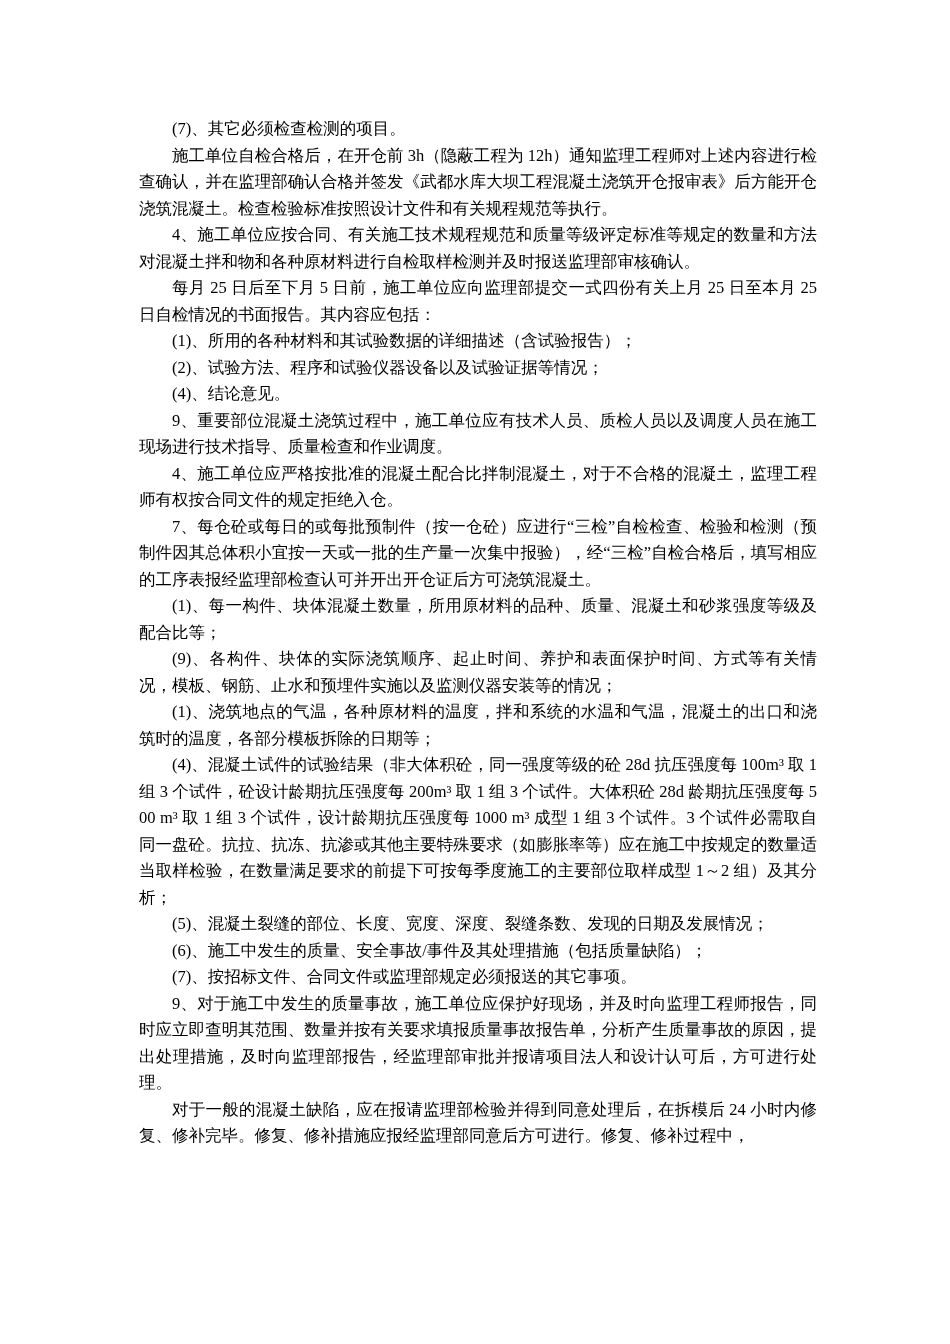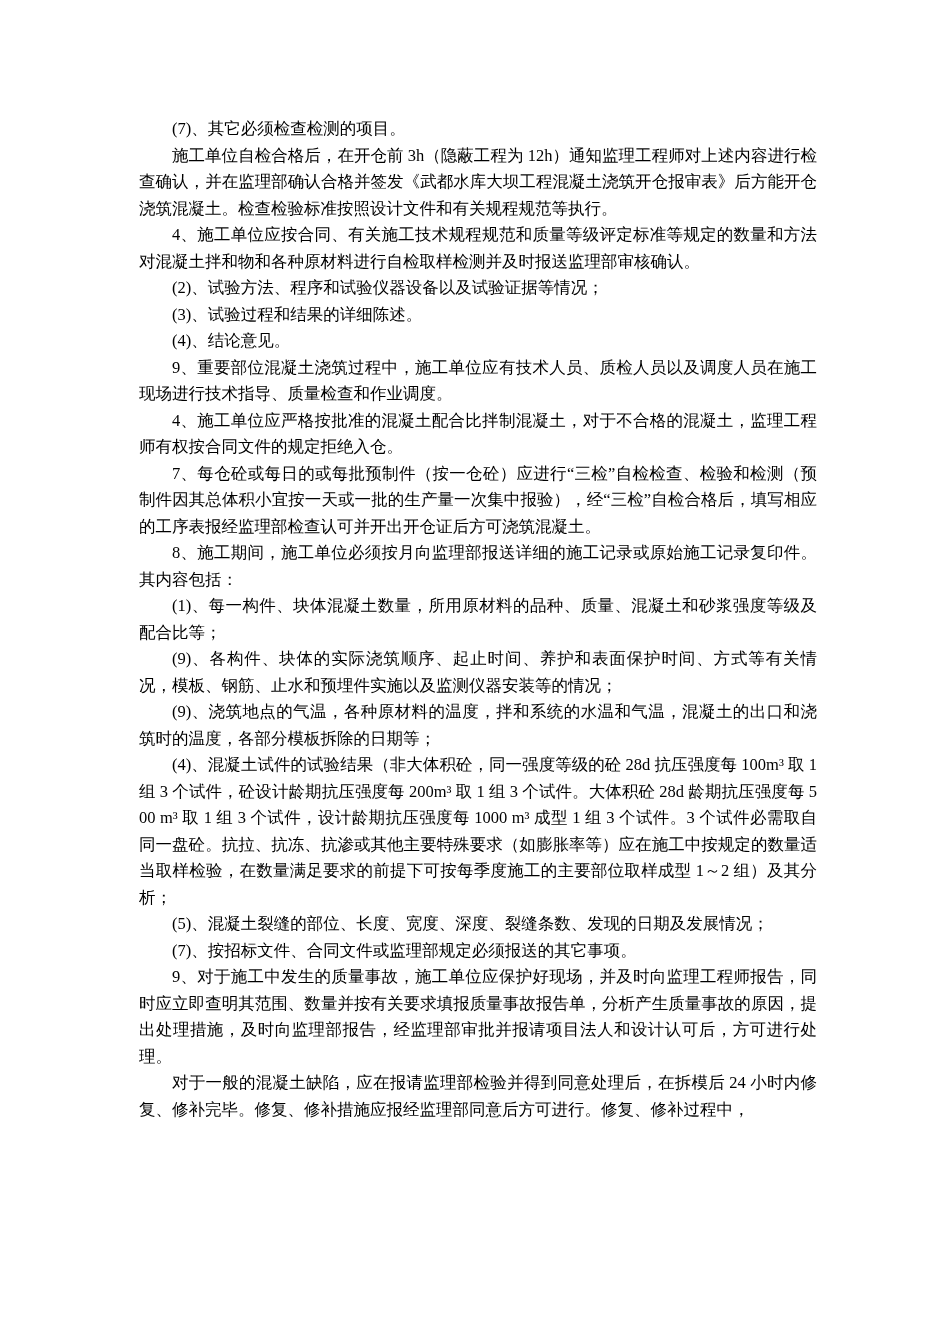--- a/index.html
+++ b/index.html
@@ -38,29 +38,30 @@
   }
 </style>
 </head>
 <body>
 
 <div class="page">
   <div class="content">
       <p>(7)、其它必须检查检测的项目。</p>
       <p>施工单位自检合格后，在开仓前 3h（隐蔽工程为 12h）通知监理工程师对上述内容进行检查确认，并在监理部确认合格并签发《武都水库大坝工程混凝土浇筑开仓报审表》后方能开仓浇筑混凝土。检查检验标准按照设计文件和有关规程规范等执行。</p>
       <p>4、施工单位应按合同、有关施工技术规程规范和质量等级评定标准等规定的数量和方法对混凝土拌和物和各种原材料进行自检取样检测并及时报送监理部审核确认。</p>
+      <p>每月 25 日后至下月 5 日前，施工单位应向监理部提交一式四份有关上月 25 日至本月 25 日自检情况的书面报告。其内容应包括：</p>
+      <p>(1)、所用的各种材料和其试验数据的详细描述（含试验报告）；</p>
       <p>(2)、试验方法、程序和试验仪器设备以及试验证据等情况；</p>
-      <p>(3)、试验过程和结果的详细陈述。</p>
       <p>(4)、结论意见。</p>
       <p>9、重要部位混凝土浇筑过程中，施工单位应有技术人员、质检人员以及调度人员在施工现场进行技术指导、质量检查和作业调度。</p>
       <p>4、施工单位应严格按批准的混凝土配合比拌制混凝土，对于不合格的混凝土，监理工程师有权按合同文件的规定拒绝入仓。</p>
       <p>7、每仓砼或每日的或每批预制件（按一仓砼）应进行“三检”自检检查、检验和检测（预制件因其总体积小宜按一天或一批的生产量一次集中报验），经“三检”自检合格后，填写相应的工序表报经监理部检查认可并开出开仓证后方可浇筑混凝土。</p>
-      <p>8、施工期间，施工单位必须按月向监理部报送详细的施工记录或原始施工记录复印件。其内容包括：</p>
       <p>(1)、每一构件、块体混凝土数量，所用原材料的品种、质量、混凝土和砂浆强度等级及配合比等；</p>
       <p>(9)、各构件、块体的实际浇筑顺序、起止时间、养护和表面保护时间、方式等有关情况，模板、钢筋、止水和预埋件实施以及监测仪器安装等的情况；</p>
-      <p>(9)、浇筑地点的气温，各种原材料的温度，拌和系统的水温和气温，混凝土的出口和浇筑时的温度，各部分模板拆除的日期等；</p>
+      <p>(1)、浇筑地点的气温，各种原材料的温度，拌和系统的水温和气温，混凝土的出口和浇筑时的温度，各部分模板拆除的日期等；</p>
       <p>(4)、混凝土试件的试验结果（非大体积砼，同一强度等级的砼 28d 抗压强度每 100m³ 取 1 组 3 个试件，砼设计龄期抗压强度每 200m³ 取 1 组 3 个试件。大体积砼 28d 龄期抗压强度每 500 m³ 取 1 组 3 个试件，设计龄期抗压强度每 1000 m³ 成型 1 组 3 个试件。3 个试件必需取自同一盘砼。抗拉、抗冻、抗渗或其他主要特殊要求（如膨胀率等）应在施工中按规定的数量适当取样检验，在数量满足要求的前提下可按每季度施工的主要部位取样成型 1～2 组）及其分析；</p>
       <p>(5)、混凝土裂缝的部位、长度、宽度、深度、裂缝条数、发现的日期及发展情况；</p>
+      <p>(6)、施工中发生的质量、安全事故/事件及其处理措施（包括质量缺陷）；</p>
       <p>(7)、按招标文件、合同文件或监理部规定必须报送的其它事项。</p>
       <p>9、对于施工中发生的质量事故，施工单位应保护好现场，并及时向监理工程师报告，同时应立即查明其范围、数量并按有关要求填报质量事故报告单，分析产生质量事故的原因，提出处理措施，及时向监理部报告，经监理部审批并报请项目法人和设计认可后，方可进行处理。</p>
       <p>对于一般的混凝土缺陷，应在报请监理部检验并得到同意处理后，在拆模后 24 小时内修复、修补完毕。修复、修补措施应报经监理部同意后方可进行。修复、修补过程中，</p>
     </div>
 </div>
 
 </body></html>

